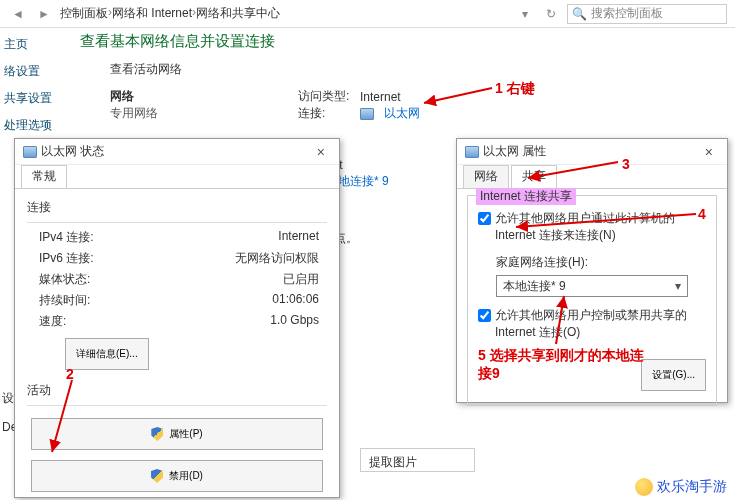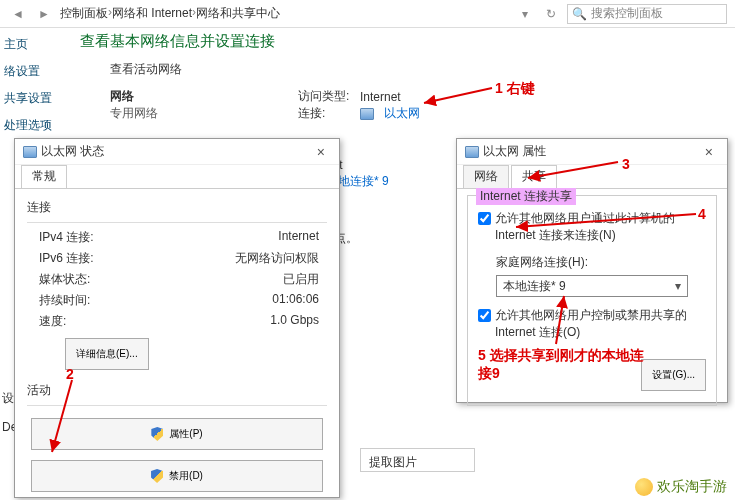--- a/index.html
+++ b/index.html
@@ -39,21 +39,21 @@
   .pc-icon::after { content: ""; position: absolute; bottom: -6px; left: 10px; width: 20px; height: 4px; background: #888; }
   .dashline { width: 40px; border-top: 1px dashed #888; }
   
   .groupbox { border: 1px solid #ccc; margin: 6px 10px; padding: 8px 10px 14px 10px; position: relative; }
   .groupbox-title { position: absolute; top: -8px; left: 8px; background: #f0abfc; padding: 0 4px; font-size: 12px; }
   .chk { display: flex; align-items: flex-start; gap: 4px; font-size: 12px; margin: 6px 0; }
   .chk input { margin-top: 2px; }
   .fieldlbl { font-size: 12px; margin: 10px 0 4px 18px; }
   .combo { margin: 0 18px; border: 1px solid #888; height: 22px; display: flex; align-items: center; padding: 0 6px; justify-content: space-between; }
   .combo .chev { color: #555; }
-  .watermark { position: absolute; right: 8px; bottom: 4px; display: flex; align-items: flex-end; gap: 4px; font-size: 14px; color: #4d7c0f; }
+  .watermark { position: absolute; right: 8px; bottom: 4px; display: flex; align-items: flex-end; gap: 4px; font-size: 14px; color: #1d4ed8; }
   .wm-icon { width: 18px; height: 18px; border-radius: 50%; background: radial-gradient(circle at 35% 35%, #ffe27a, #f7b733); }
   .monitor-ico { width: 14px; height: 12px; display: inline-block; background: linear-gradient(#bcd6ef,#6aa0d8); border: 1px solid #5a88b8; border-radius: 1px; margin-right: 4px; vertical-align: middle; }
   .shield-ico { width: 12px; height: 14px; display: inline-block; background: linear-gradient(135deg,#3b78cc 50%,#f7c948 50%); clip-path: polygon(50% 0,100% 15%,100% 60%,50% 100%,0 60%,0 15%); margin-right: 2px; }
   .bottom-strip { position: absolute; left: 360px; right: 260px; bottom: 28px; border: 1px solid #ccc; height: 24px; display: flex; align-items: flex-end; padding: 0 8px; gap: 10px; font-size: 12px; }
 </style>
 </head>
 <body>
 
 <div class="topbar">
   <div class="nav-arrow">◄</div>

